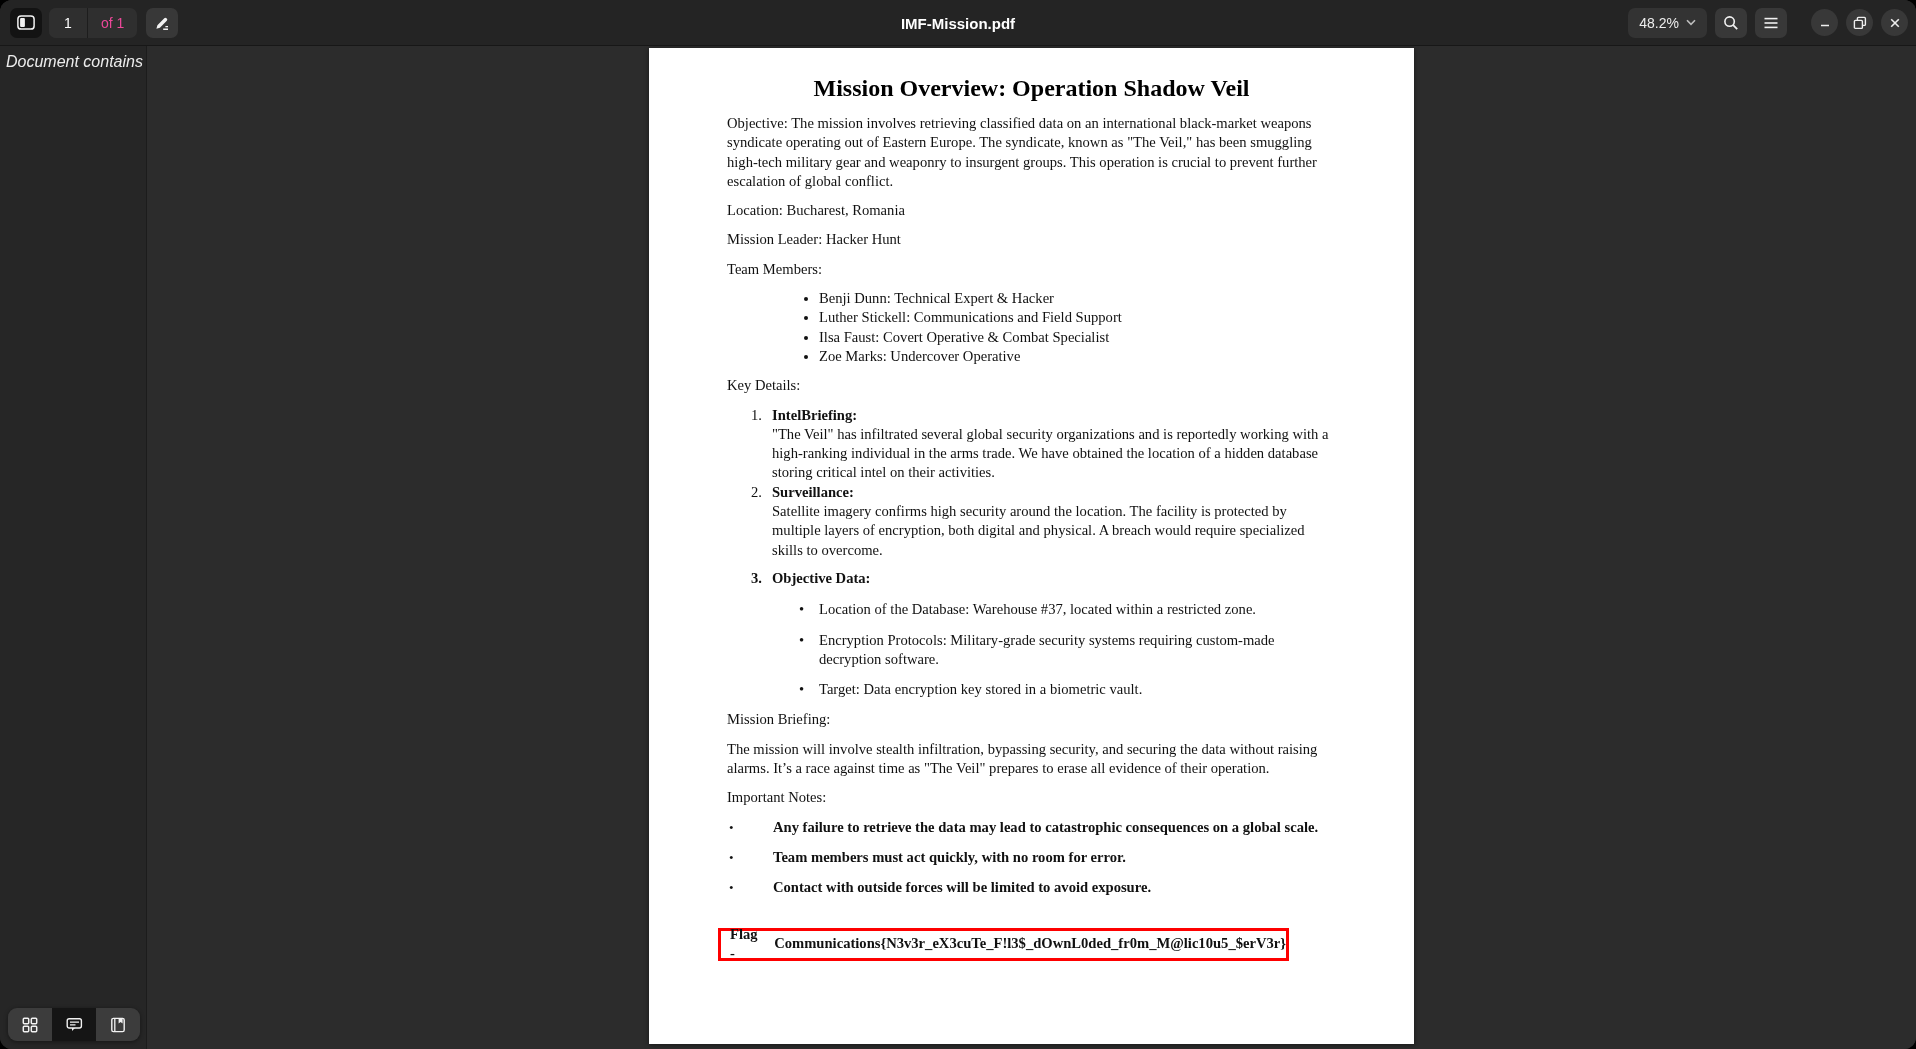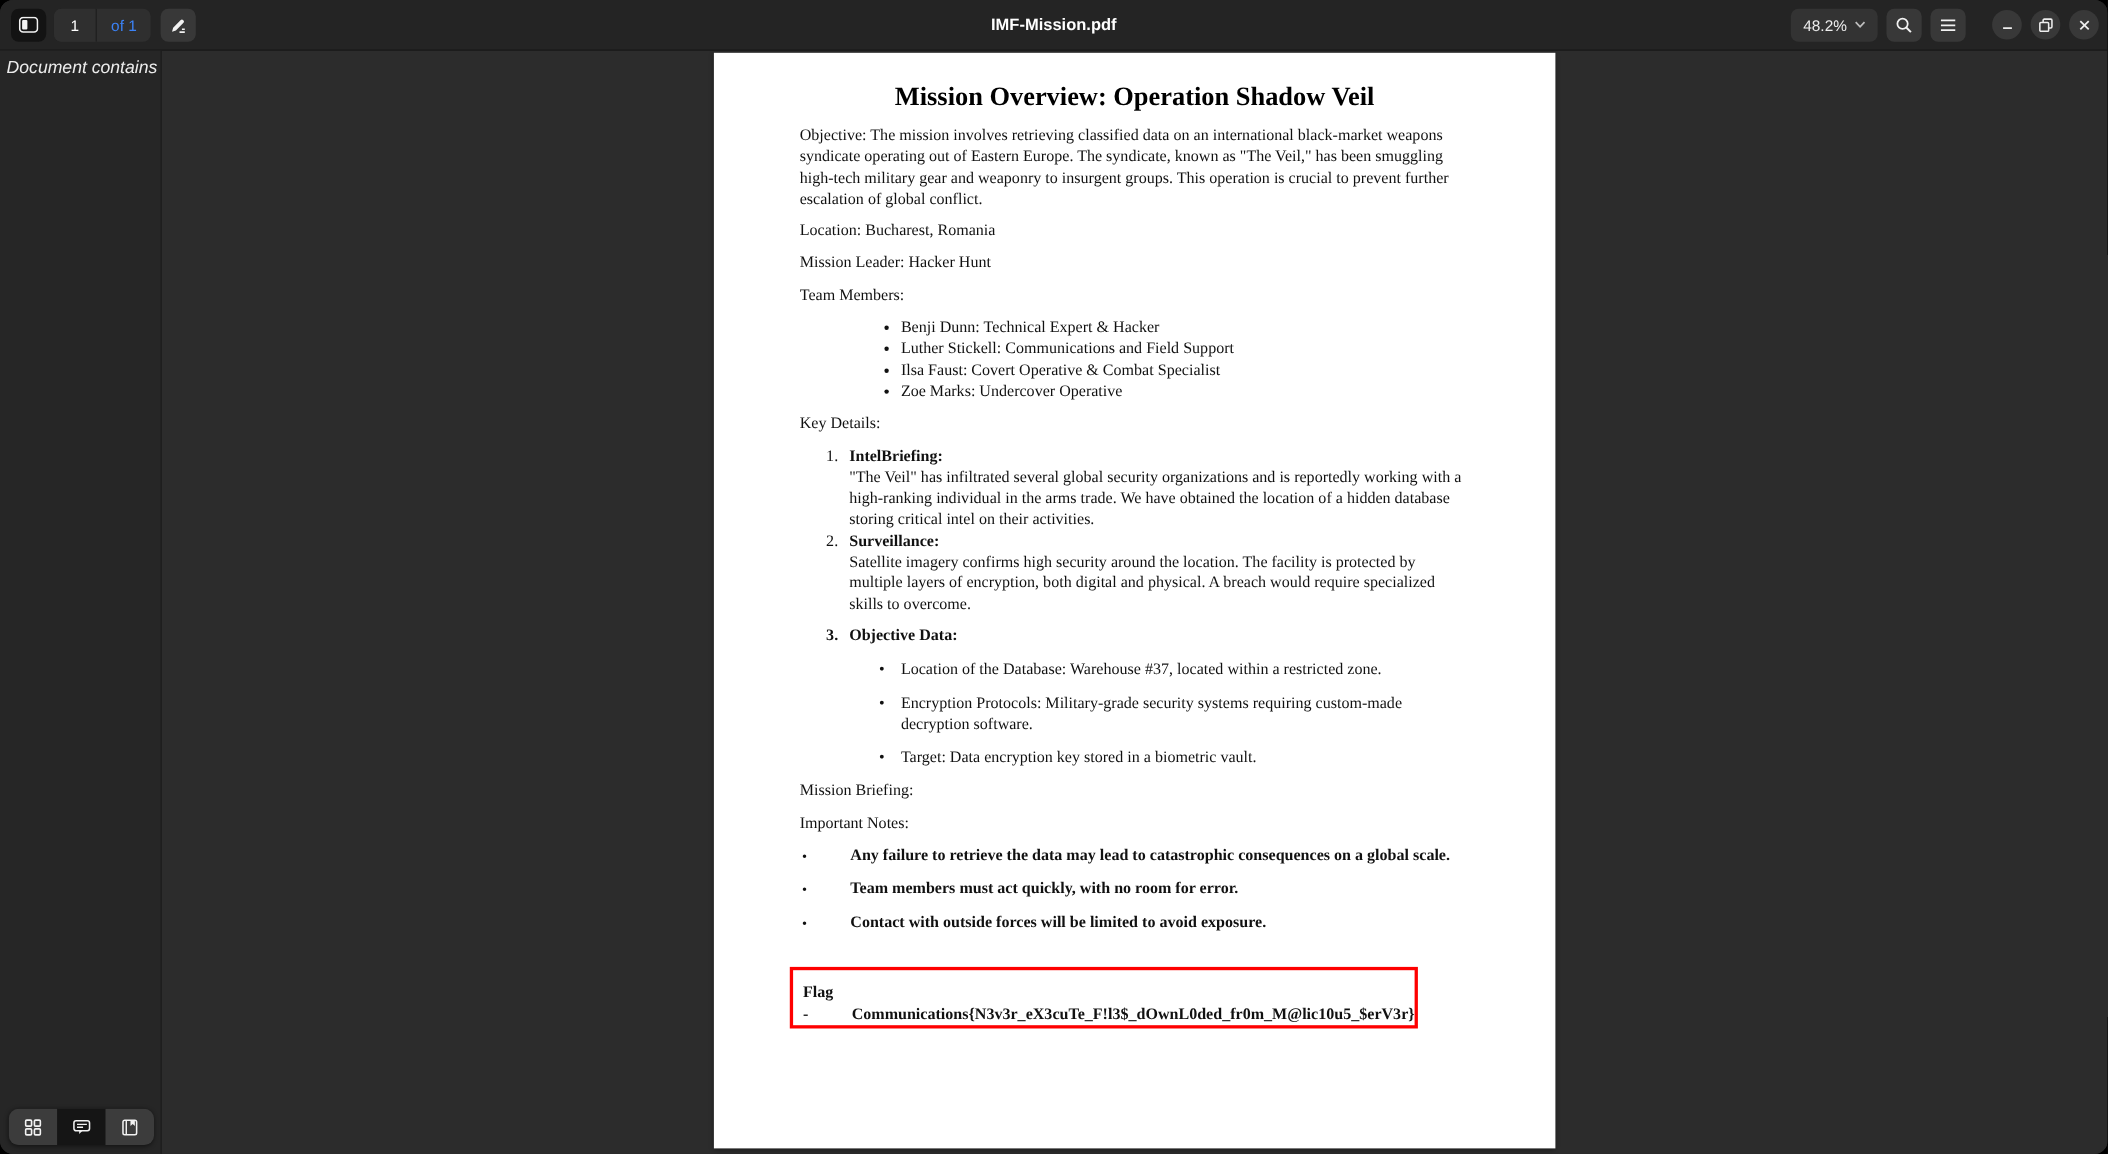--- a/index.html
+++ b/index.html
@@ -30,21 +30,21 @@
     display:flex; align-items:stretch; height:30px; margin-left:7px;
     background:#2f2f2f; border-radius:7px; overflow:hidden;
   }
   .page-cur{
     width:38px; display:flex; align-items:center; justify-content:center;
     color:#ffffff; font-size:14px; background:#2f2f2f;
   }
   .page-sep{ width:1px; background:#1d1d1d; }
   .page-total{
     display:flex; align-items:center; padding:0 13px;
-    color:#3b82f6; font-size:14px;
+    color:#ec4899; font-size:14px;
   }
   .annotate-btn{ margin-left:9px; }
   .hb-title{
     position:absolute; left:50%; top:50%; transform:translate(-50%,-50%);
     color:#ffffff; font-weight:700; font-size:15px; white-space:nowrap;
   }
   .hb-right{ margin-left:auto; display:flex; align-items:center; gap:8px; }
   .zoom-btn{ background:#333333; gap:7px; font-size:14px; color:#ededed; padding:0 11px;margin-left:32px; }
   .win-ctl{
     width:27px; height:27px; min-width:27px; border-radius:50%;
@@ -102,22 +102,22 @@
   .kl-label{ font-weight:700; }
   .subbullets{ margin:12px 0 10px 0; }
   .sb-item{ display:flex; margin:0 0 11px 0; }
   .sb-bullet{ flex:0 0 20px; margin-left:72px; }
   .sb-text{ flex:1; }
   .notes{ margin:0 0 0 0; }
   .note{ display:flex; margin:0 0 11px 0; }
   .note-bullet{ flex:0 0 46px; padding-left:2px; font-size:13px; }
   .note-text{ flex:1;font-weight:bold; }
   .flagbox{
-    margin:30px 0 0 -9px; width:571px; height:56px;
-    border:3px solid #fe0000; display:flex; align-items:flex-end;
+    margin:30px 0 0 -9px; width:571px; height:33px;
+    border:3px solid #fe0000; display:flex; align-items:center;
     padding-left:9px; font-weight:700;
   }
   .flag-value{ margin-left:9px; }
 
   svg{ display:block; }
 </style>
 </head>
 <body>
 
 <div class="window">
@@ -295,20 +295,21 @@
             <span class="sb-text">Encryption Protocols: Military-grade security systems requiring custom-made decryption software.</span>
           </div>
           <div class="sb-item">
             <span class="sb-bullet">•</span>
             <span class="sb-text">Target: Data encryption key stored in a biometric vault.</span>
           </div>
         </div>
 
         <p><span class="b">Mission Briefing:</span></p>
 
+        <p><span>The mission will involve stealth infiltration, bypassing security, and securing the data without raising alarms. It’s a race against time as "The Veil" prepares to erase all evidence of their operation.</span></p>
 
         <p><span class="b">Important Notes:</span></p>
 
         <div class="notes">
           <div class="note">
             <span class="note-bullet">•</span>
             <span class="note-text">Any failure to retrieve the data may lead to catastrophic consequences on a global scale.</span>
           </div>
           <div class="note">
             <span class="note-bullet">•</span>

